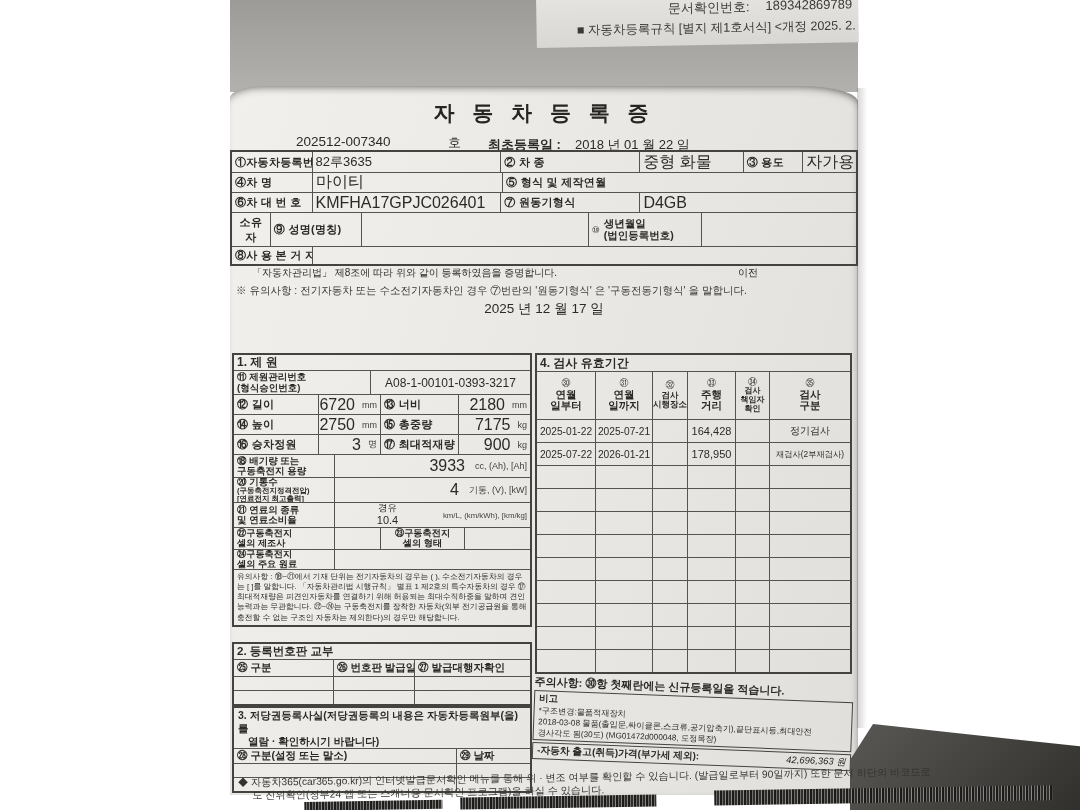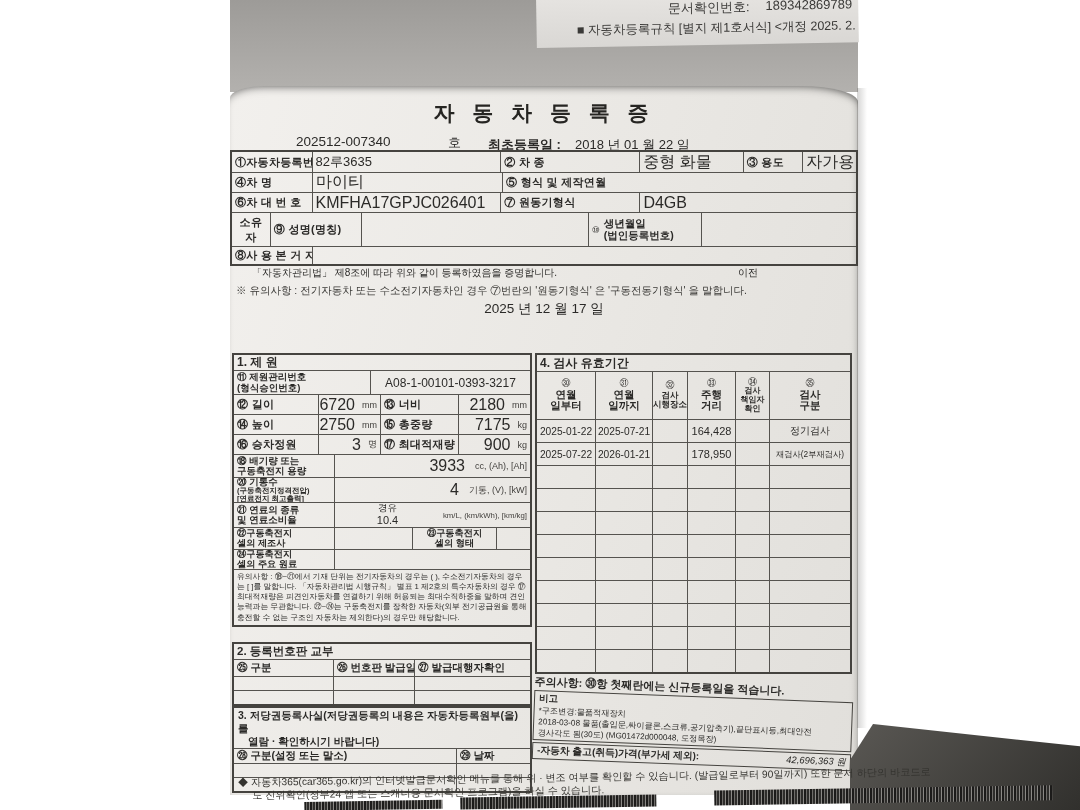--- a/index.html
+++ b/index.html
@@ -175,21 +175,21 @@
           </span>
           <span style="font-size:7.8px;" class="unit">km/L, (km/kWh), [km/kg]</span>
         </div>
       </div>
       <div class="row" style="height:22px;">
         <div class="c nl col" style="width:100px;font-size:9.2px;font-weight:bold;">
           <span>㉒구동축전지</span>
           <span>셀의 제조사</span>
         </div>
         <div class="c" style="width:46px;"></div>
-        <div class="c col" style="width:84px;font-size:9.2px;font-weight:bold;align-items:center;margin-left:32px;">
+        <div class="c col" style="width:84px;font-size:9.2px;font-weight:bold;align-items:center;">
           <span>㉓구동축전지</span>
           <span>셀의 형태</span>
         </div>
         <div class="c" style="flex:1;"></div>
       </div>
       <div class="row" style="height:20px;">
         <div class="c nl col" style="width:100px;font-size:9.2px;font-weight:bold;">
           <span>㉔구동축전지</span>
           <span>셀의 주요 원료</span>
         </div>

